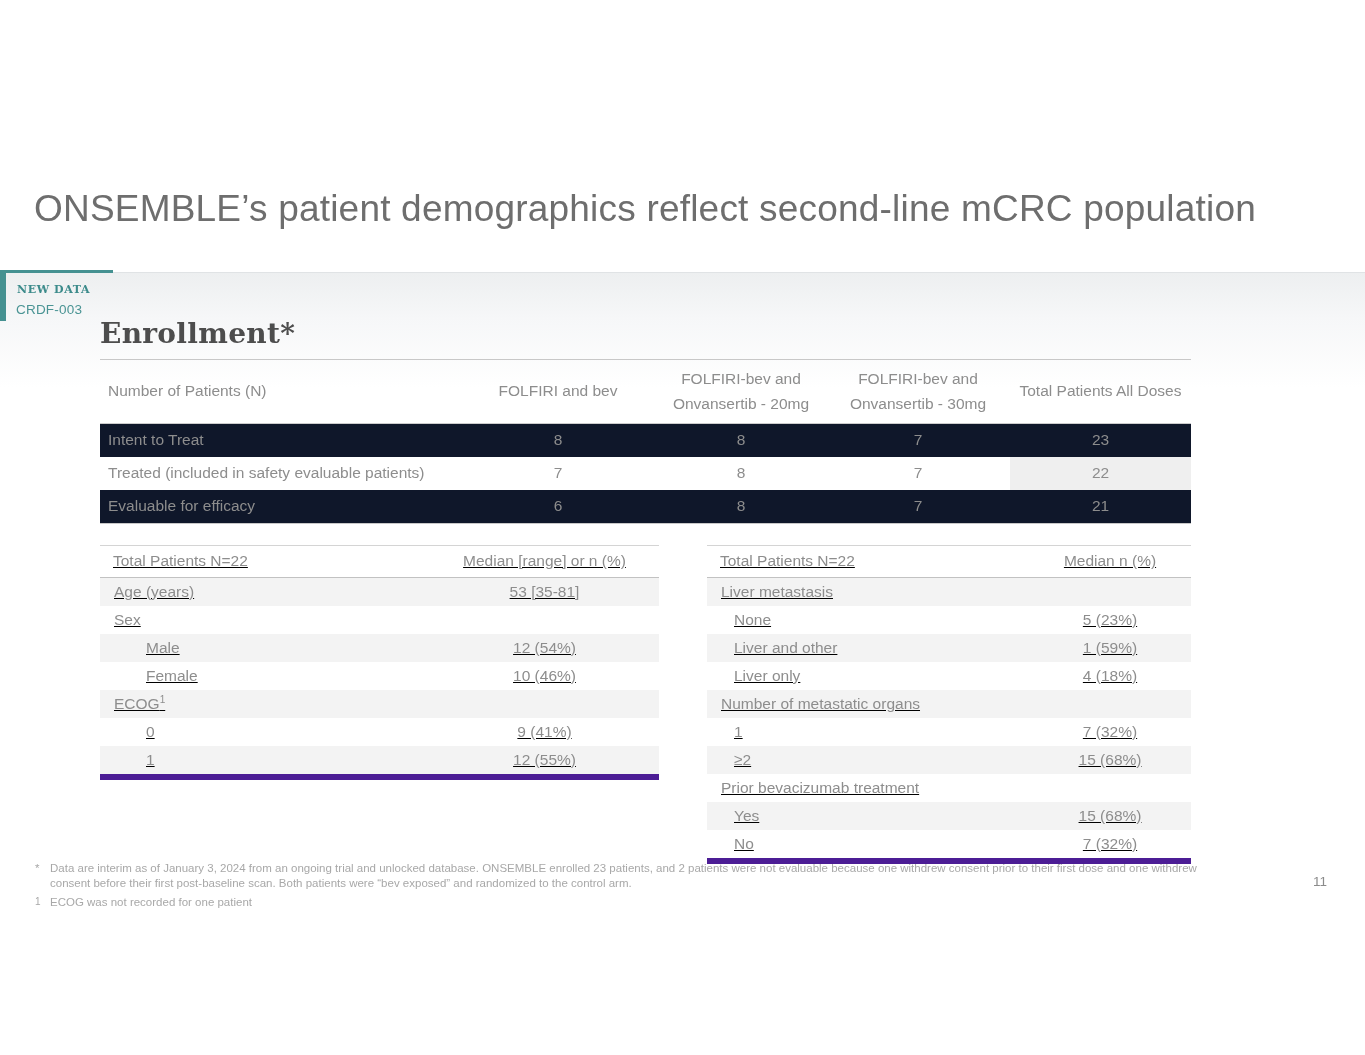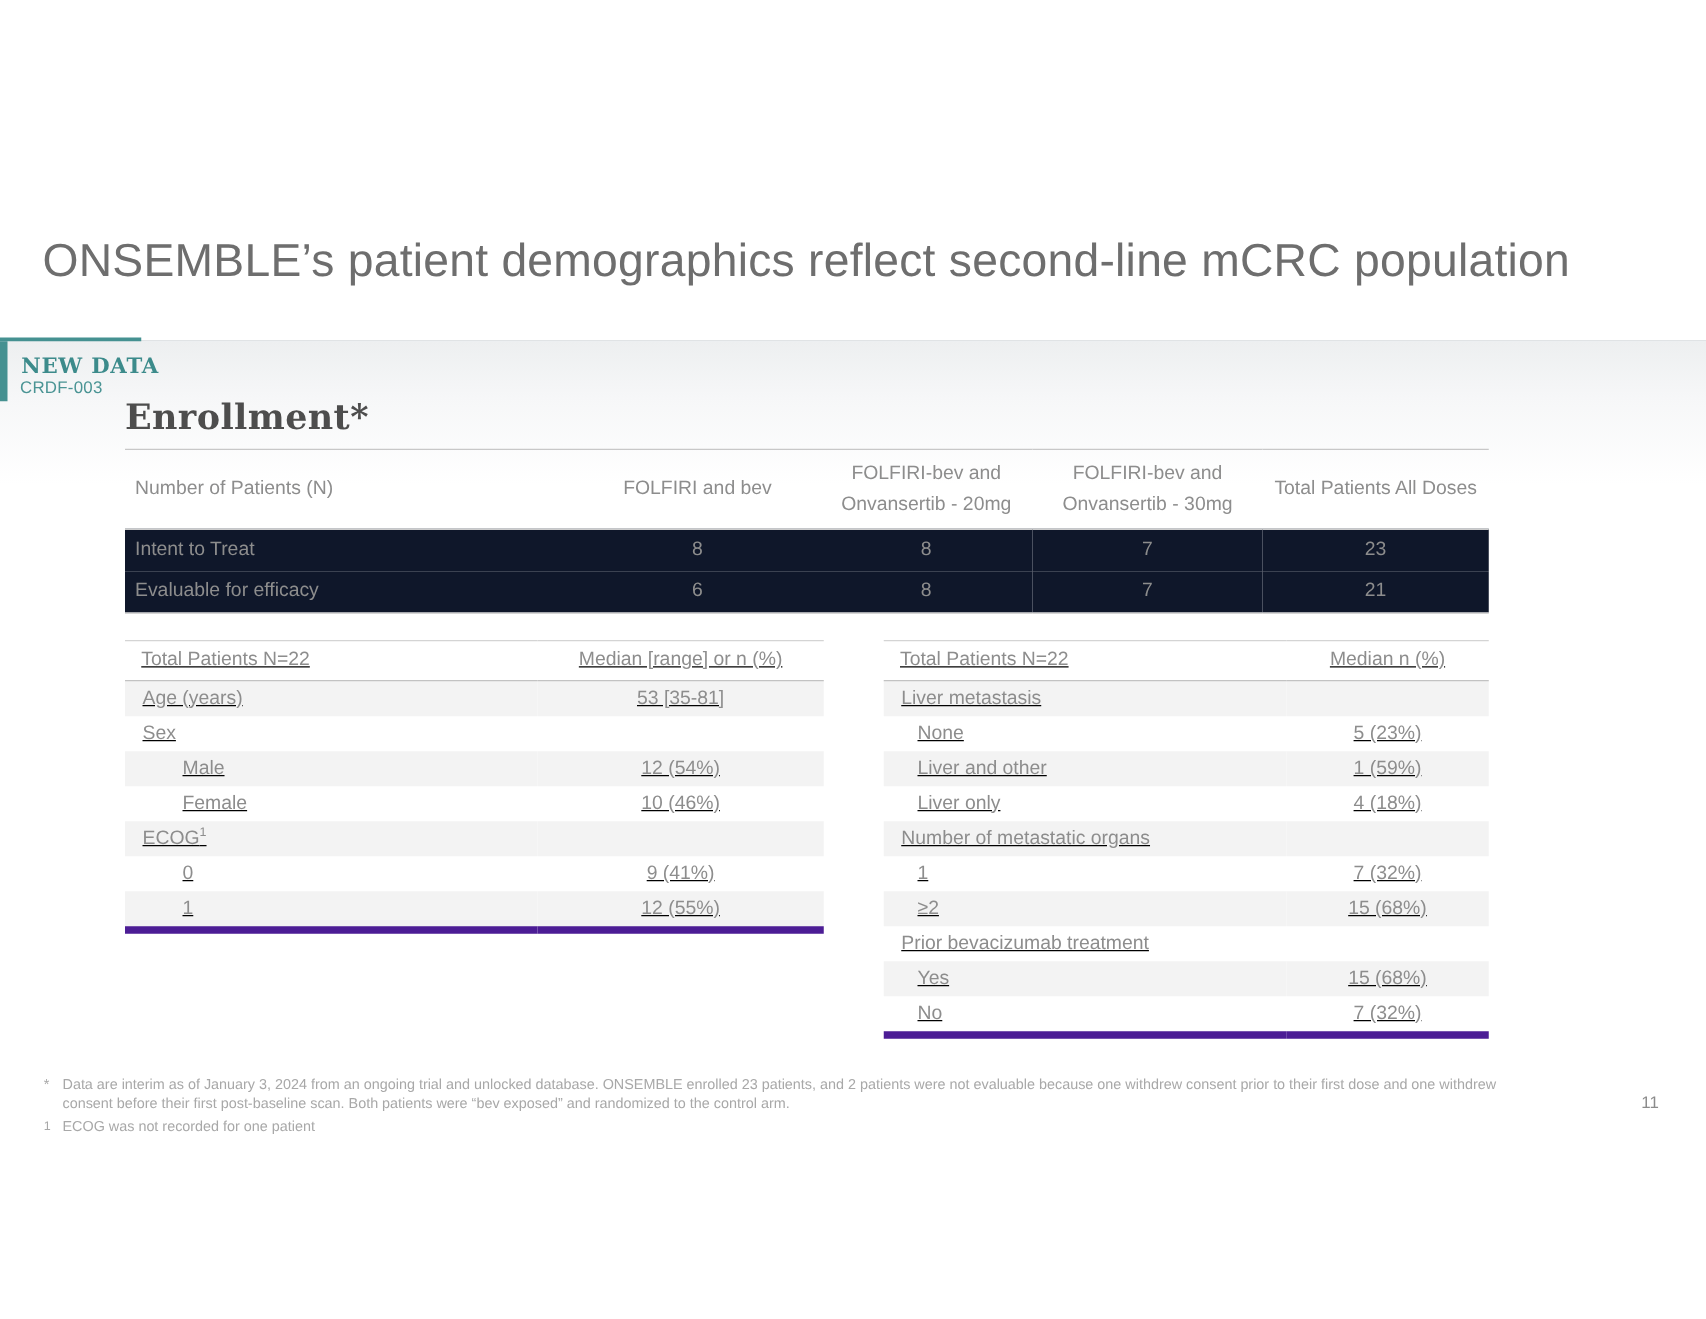--- a/index.html
+++ b/index.html
@@ -9,21 +9,21 @@
   .title { position:absolute; left:34px; top:188px; font-size:37px; letter-spacing:0.2px;
            color:#6e6e6e; white-space:nowrap; }
 
   .band { position:absolute; left:0; top:272px; width:1365px; height:783px; box-sizing:border-box;
           border-top:1px solid #e0e3e5;
           background:linear-gradient(to bottom, #edeff0 0px, #f6f7f8 45px, #ffffff 115px); }
 
   .teal-line { position:absolute; left:0; top:270px; width:113px; height:3px; background:#459191; }
   .tag-bar   { position:absolute; left:0; top:273px; width:6px; height:48px; background:#459191; }
   .tag-label { position:absolute; left:17px; top:283px; font-family:"DejaVu Serif", serif;
-               font-weight:bold; font-size:17px; letter-spacing:0.6px; color:#3c8b8b; }
+               font-weight:bold; font-size:11px; letter-spacing:0.6px; color:#3c8b8b; }
   .tag-id    { position:absolute; left:16px; top:302px; font-size:13.5px; letter-spacing:0.2px;
                color:#4a9494; }
 
   .content { position:absolute; left:100px; top:317px; width:1091px; }
   .heading { margin:0 0 9px 0; font-family:"DejaVu Serif", serif; font-weight:700;
              font-size:28px; color:#4d4d4d; letter-spacing:0.3px; }
 
   table { border-collapse:collapse; table-layout:fixed; }
 
   .main-table { width:1091px; border-top:1px solid #c8c8c8; border-bottom:1px solid #c8c8c8; }
@@ -93,20 +93,27 @@
         </tr>
       </thead>
       <tbody>
         <tr class="shaded">
           <td class="lbl">Intent to Treat</td>
           <td>8</td>
           <td>8</td>
           <td>7</td>
           <td class="band-col">23</td>
         </tr>
+        <tr>
+          <td class="lbl">Treated (included in safety evaluable patients)</td>
+          <td>7</td>
+          <td>8</td>
+          <td>7</td>
+          <td class="band-col">22</td>
+        </tr>
         <tr class="shaded">
           <td class="lbl">Evaluable for efficacy</td>
           <td>6</td>
           <td>8</td>
           <td>7</td>
           <td class="band-col">21</td>
         </tr>
       </tbody>
     </table>
 

